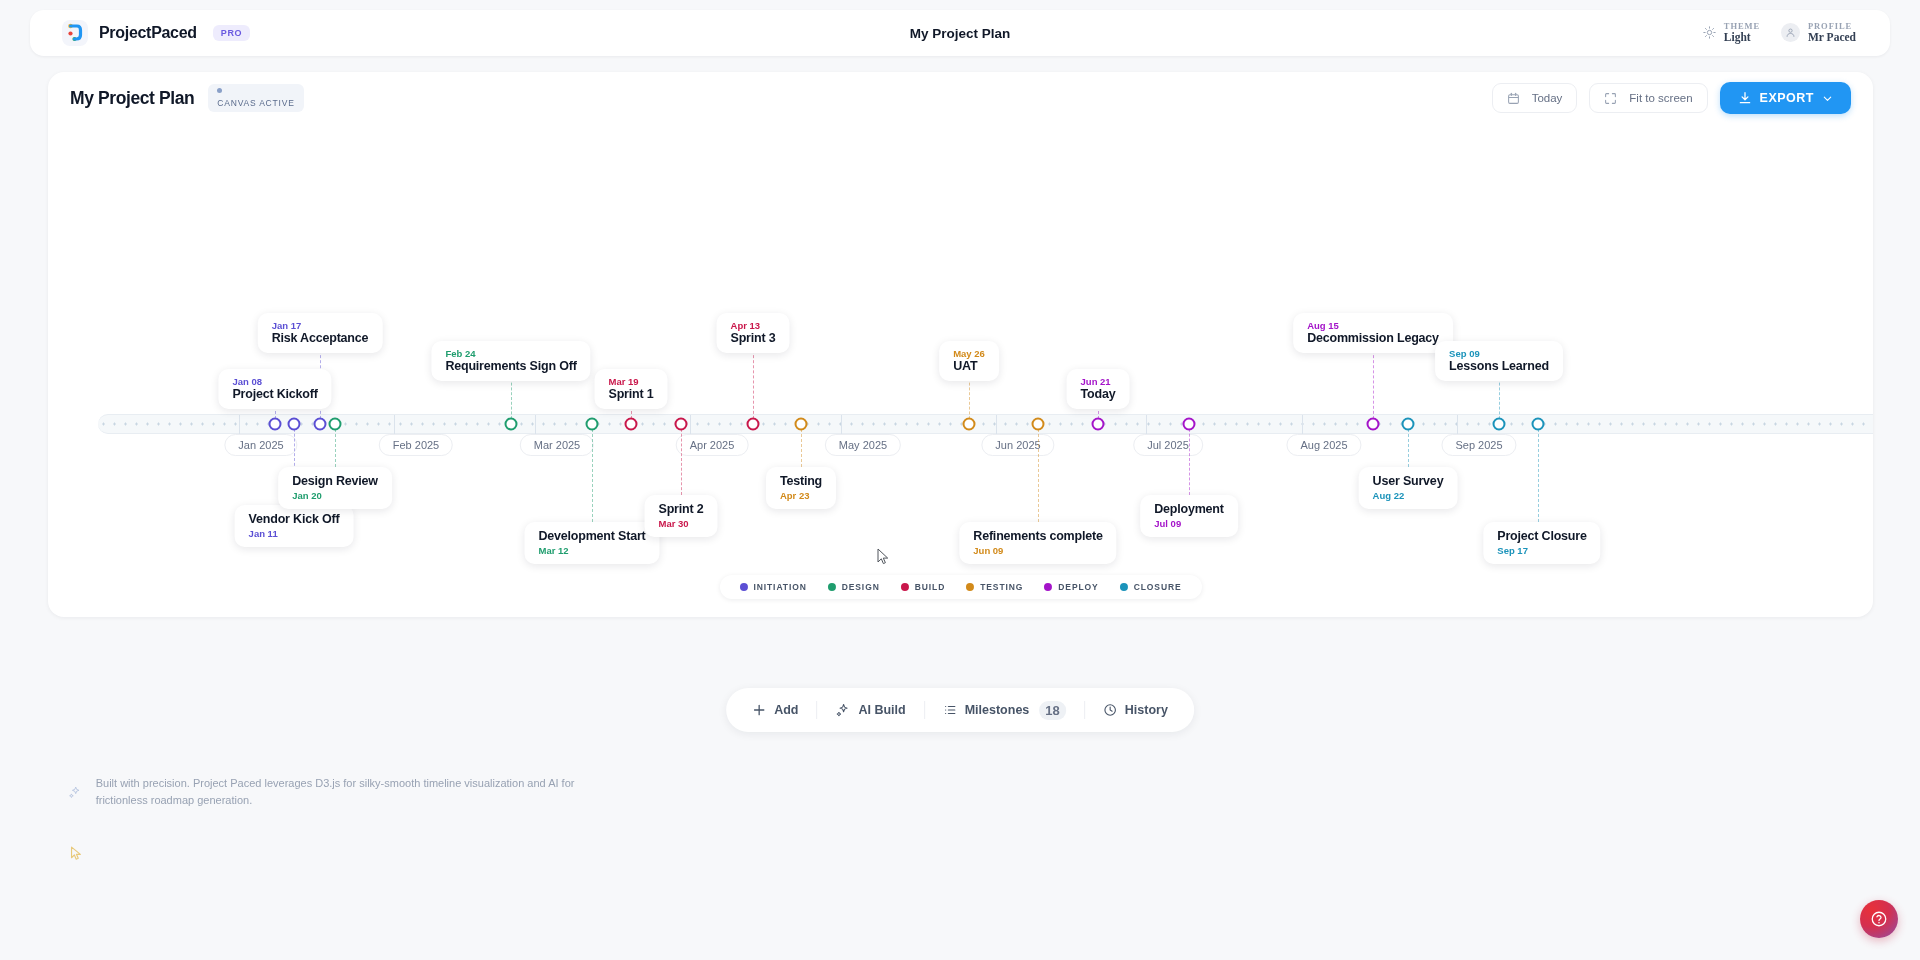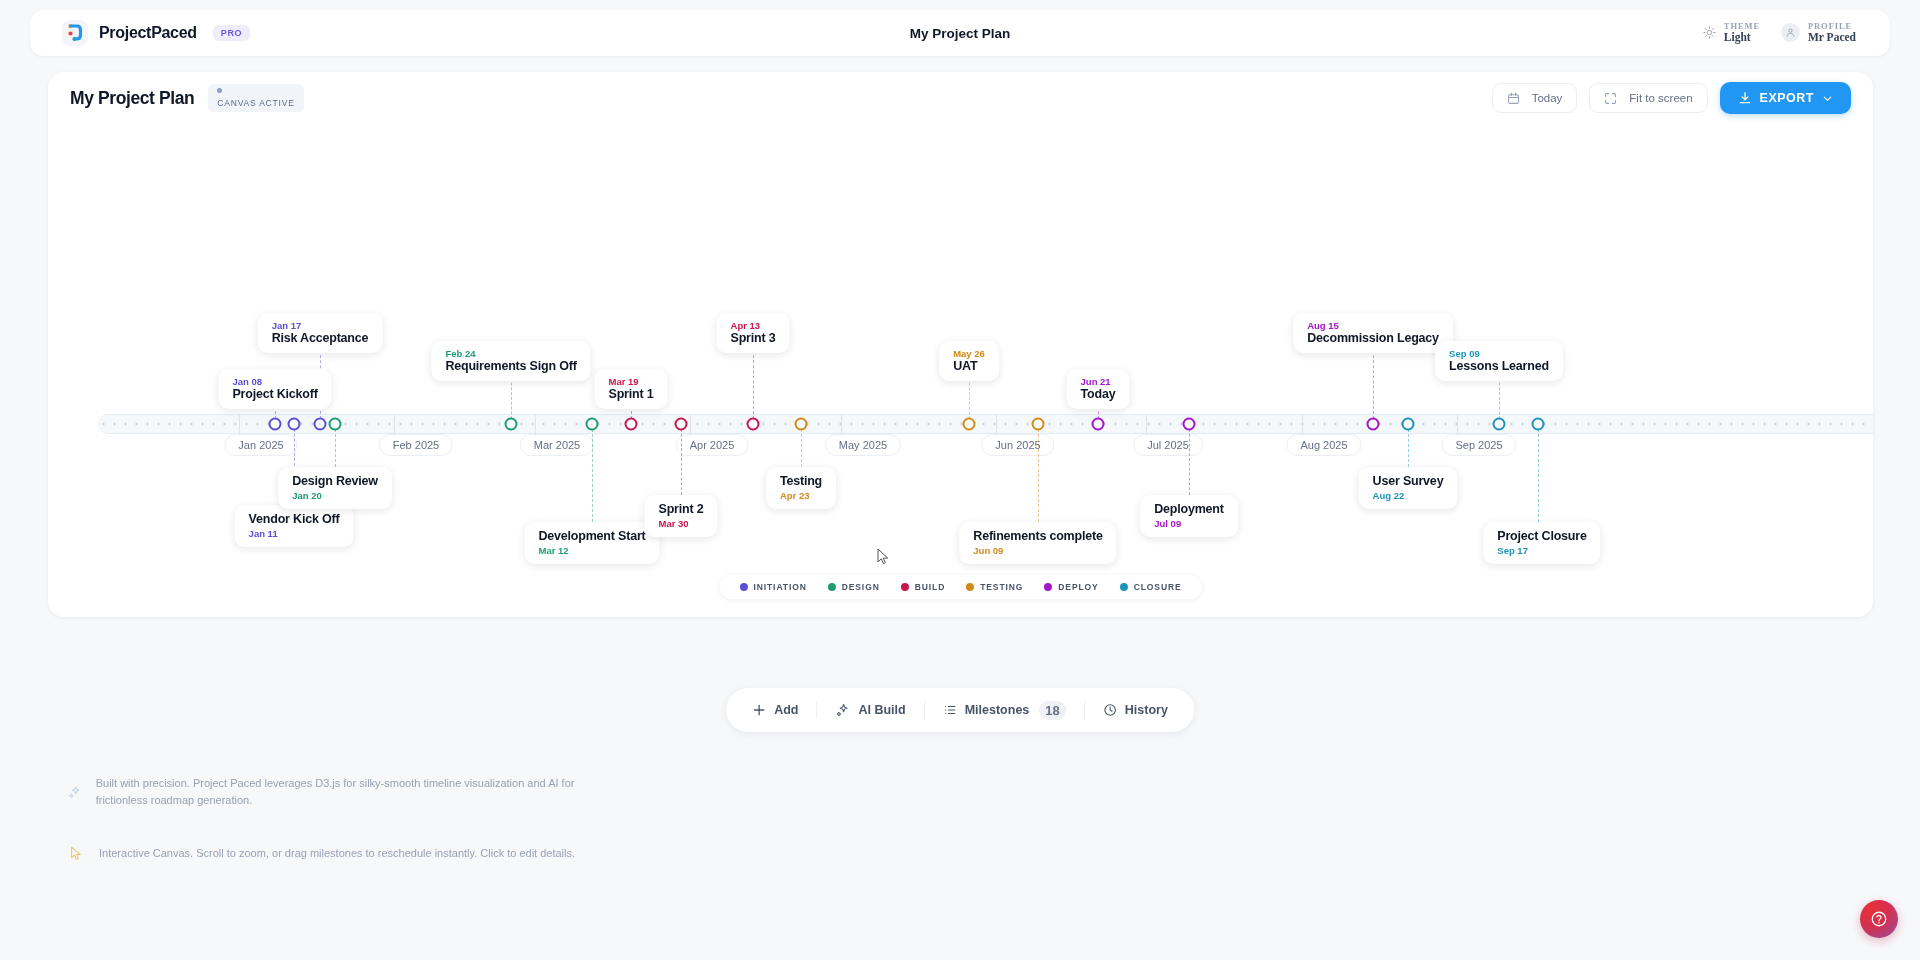--- a/index.html
+++ b/index.html
@@ -470,21 +470,20 @@
       <path d="M13.5 2.5l1.6 4.1 4.1 1.6-4.1 1.6-1.6 4.1-1.6-4.1-4.1-1.6 4.1-1.6z" fill="none" stroke="#b9c6e0" stroke-width="1.7" stroke-linejoin="round"></path>
       <path d="M6 14.5l.9 2.3 2.3.9-2.3.9-.9 2.3-.9-2.3-2.3-.9 2.3-.9z" fill="none" stroke="#b9c6e0" stroke-width="1.5" stroke-linejoin="round"></path>
     </svg>
     <div class="note-txt">Built with precision. Project Paced leverages D3.js for silky-smooth timeline visualization and AI for frictionless roadmap generation.</div>
   </div>
 
   <div class="note" style="left:54px; top:835px; width:570px;">
     <svg width="17" height="17" viewBox="0 0 24 24">
       <path d="M5 3 L5 18 L9 14 L11.6 20 L14.5 18.8 L11.9 13.2 L17.5 13.2 Z" fill="none" stroke="#e8c97a" stroke-width="1.6" stroke-linejoin="round"></path>
     </svg>
-    <div class="note-txt">Interactive Canvas. Scroll to zoom, or drag milestones to reschedule instantly. Click to edit details.</div>
   </div>
 
   <div class="fab">
     <svg width="18" height="18" viewBox="0 0 24 24">
       <circle cx="12" cy="12" r="9" fill="none" stroke="#fff" stroke-width="1.7"></circle>
       <path d="M9.3 9.1a2.8 2.8 0 015.4 1c0 1.9-2.7 2.2-2.7 4" fill="none" stroke="#fff" stroke-width="1.7" stroke-linecap="round"></path>
       <circle cx="12" cy="17" r="1" fill="#fff"></circle>
     </svg>
   </div>
 

